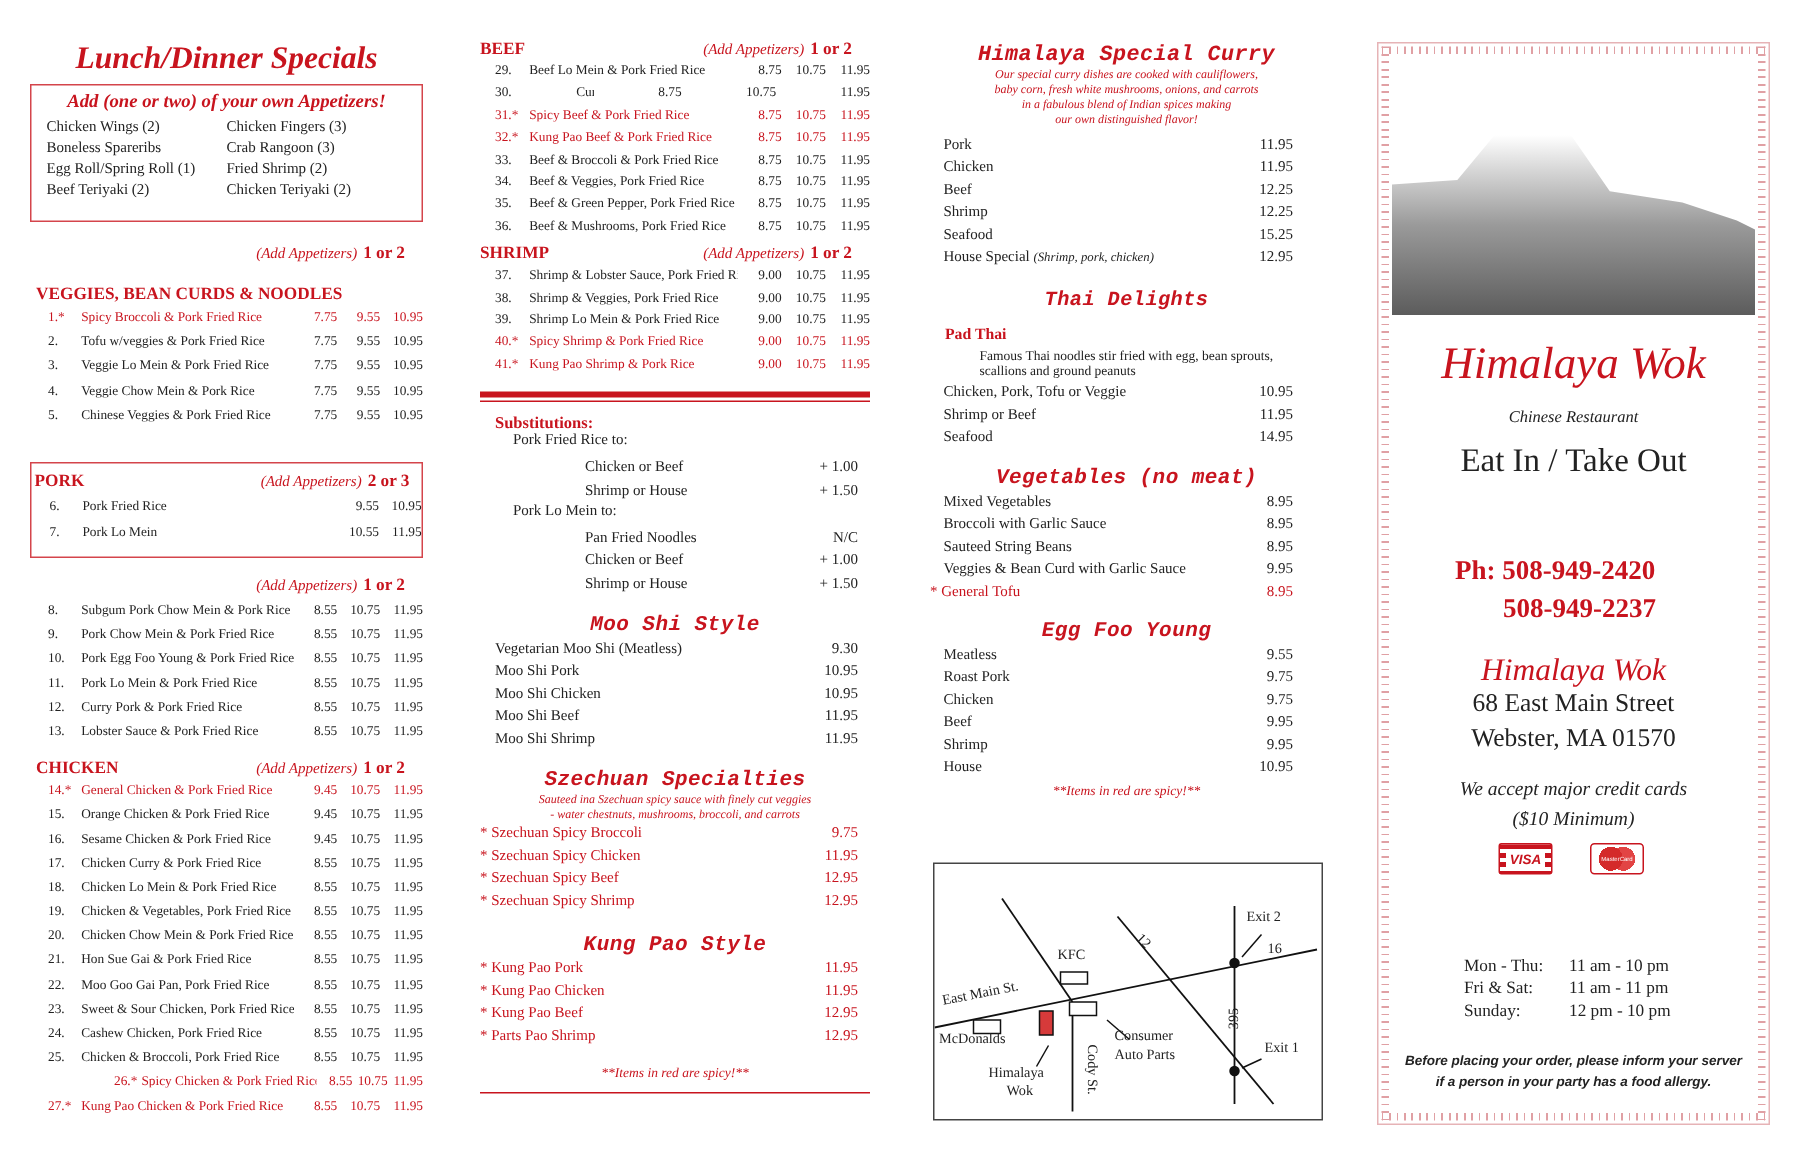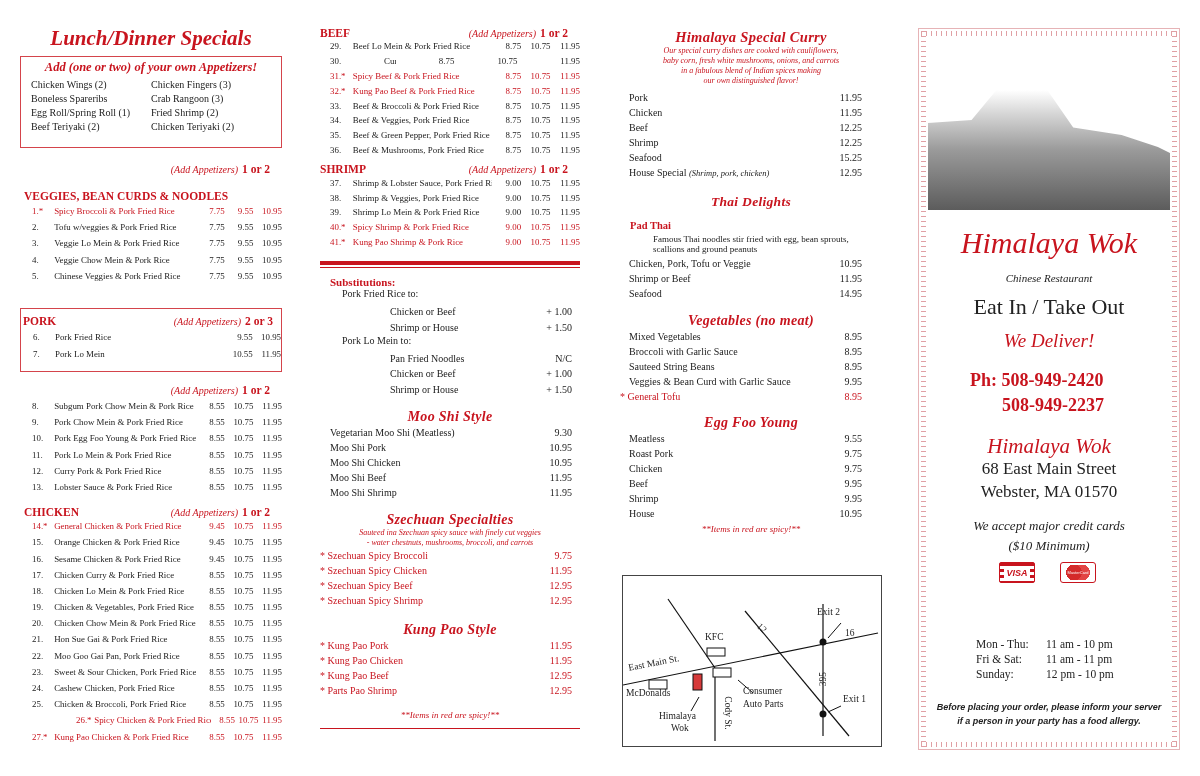--- a/index.html
+++ b/index.html
@@ -2,21 +2,21 @@
 <html><head>
 <meta charset="utf-8">
 <style>
   * { box-sizing: border-box; margin: 0; padding: 0; }
   html, body { width: 1200px; height: 776px; background: #ffffff; overflow: hidden; }
   body { font-family: "Liberation Serif", "DejaVu Serif", serif; color: #222; position: relative; }
   .red { color: #c8141e; }
   .spicy { color: #c8141e; }
   .col { position: absolute; top: 0; }
   .title-script { font-family: "Liberation Serif", serif; font-style: italic; font-weight: bold; color: #c8141e; text-align: center; }
-  .title-bold { font-family: Liberation Serif, serif; font-weight: bold; font-style: italic; color: #c8141e; text-align: center; letter-spacing: 0.3px; }
+  .title-bold { font-family: Liberation Mono, monospace; font-weight: bold; font-style: italic; color: #c8141e; text-align: center; letter-spacing: 0.3px; }
   .sect { font-family: "Liberation Serif", serif; font-weight: bold; color: #c8141e; font-size: 11.5px; }
   .addapp { font-style: italic; color: #c8141e; font-size: 10px; }
   .addapp b { font-style: normal; font-size: 11.5px; margin-left: 4px; }
   .row { display: flex; font-size: 8.9px; height: 14.7px; align-items: center; white-space: nowrap; }
   .row .num { width: 24px; text-align: left; }
   .row .nm { width: 154px; overflow: hidden; }
   .row .p { width: 31px; text-align: right; }
   .prow { display: flex; justify-content: space-between; font-size: 10px; height: 15px; align-items: center; }
   .box { border: 1.5px solid #d4444b; }
 
@@ -611,31 +611,30 @@
   <span style="position:absolute;left:82px;top:56px;font-size:9.5px;">KFC</span>
   <span style="position:absolute;left:3px;top:112px;font-size:9.5px;">McDonalds</span>
   <span style="position:absolute;left:36px;top:135px;font-size:9.5px;">Himalaya</span>
   <span style="position:absolute;left:48px;top:147px;font-size:9.5px;">Wok</span>
   <span style="position:absolute;left:88px;top:132px;font-size:9.5px;transform:rotate(90deg);">Cody St.</span>
   <span style="position:absolute;left:120px;top:110px;font-size:9.5px;">Consumer</span>
   <span style="position:absolute;left:120px;top:123px;font-size:9.5px;">Auto Parts</span>
   <span style="position:absolute;left:134px;top:47px;font-size:9.5px;transform:rotate(45deg);">12</span>
   <span style="position:absolute;left:222px;top:52px;font-size:9.5px;">16</span>
   <span style="position:absolute;left:193px;top:98px;font-size:9.5px;transform:rotate(-90deg);">395</span>
-  <span style="position:absolute;left:194px;top:31px;font-size:9.5px;">Exit 2</span>
+  <span style="position:absolute;left:208px;top:31px;font-size:9.5px;">Exit 2</span>
   <span style="position:absolute;left:220px;top:118px;font-size:9.5px;">Exit 1</span>
 </div>
 
 <div id="c4" class="col">
   <div class="diamond-border"></div>
   <div style="position:absolute;left:12px;top:34px;width:242px;height:150px;background:linear-gradient(180deg,#fff 0%,#fff 20%,#d8d8d8 35%,#9a9a9a 60%,#5c5c5c 100%);clip-path:polygon(0 42%,18% 40%,36% 5%,45% 10%,60% 45%,80% 50%,95% 58%,100% 62%,100% 100%,0 100%);"></div>
   <div class="title-script" style="position:absolute;top:200px;width:100%;font-size:30px;font-weight:normal;">Himalaya Wok</div>
   <div class="center" style="position:absolute;top:246px;width:100%;font-size:11px;font-style:italic;">Chinese Restaurant</div>
   <div class="center" style="position:absolute;top:268px;width:100%;font-size:22px;">Eat In / Take Out</div>
-  <div class="center red" style="position:absolute;top:304px;width:100%;font-size:19px;font-style:italic;">We Deliver!</div>
   <div class="red" style="position:absolute;top:344px;left:54px;font-size:18px;font-weight:bold;">
     <span>Ph:</span>
     <span>508-949-2420</span>
   </div>
   <div class="red" style="position:absolute;top:369px;left:86px;font-size:18px;font-weight:bold;">508-949-2237</div>
   <div class="center red" style="position:absolute;top:408px;width:100%;font-size:21px;font-style:italic;">Himalaya Wok</div>
   <div class="center" style="position:absolute;top:433px;width:100%;font-size:17px;">68 East Main Street</div>
   <div class="center" style="position:absolute;top:456px;width:100%;font-size:17px;">Webster, MA 01570</div>
   <div class="center" style="position:absolute;top:492px;width:100%;font-size:13px;font-style:italic;">We accept major credit cards</div>
   <div class="center" style="position:absolute;top:512px;width:100%;font-size:13px;font-style:italic;">($10 Minimum)</div>

